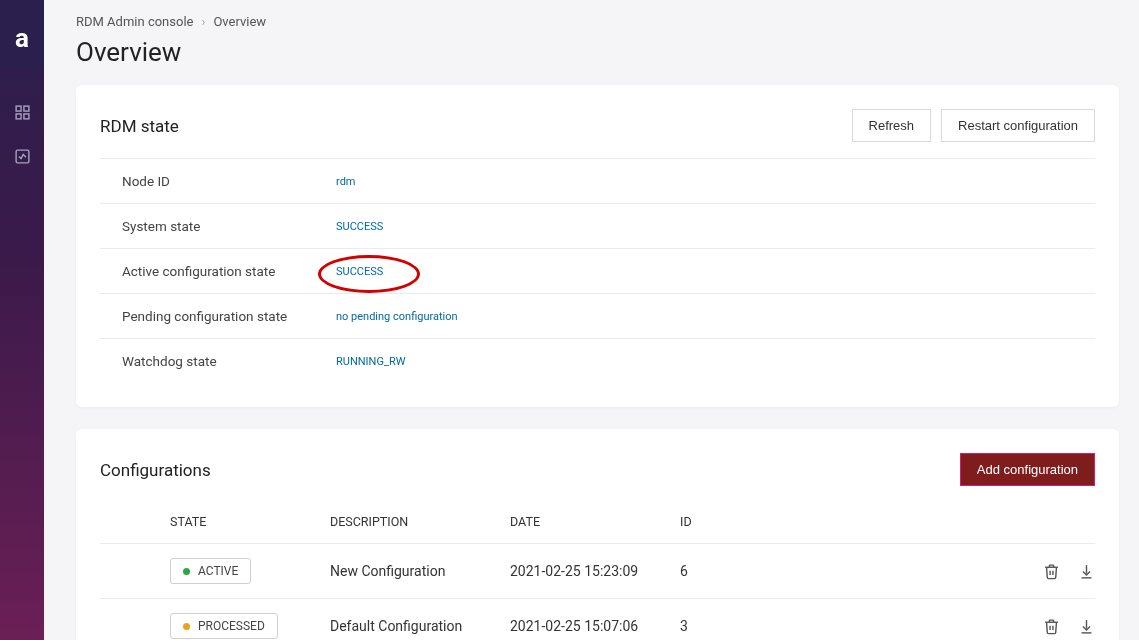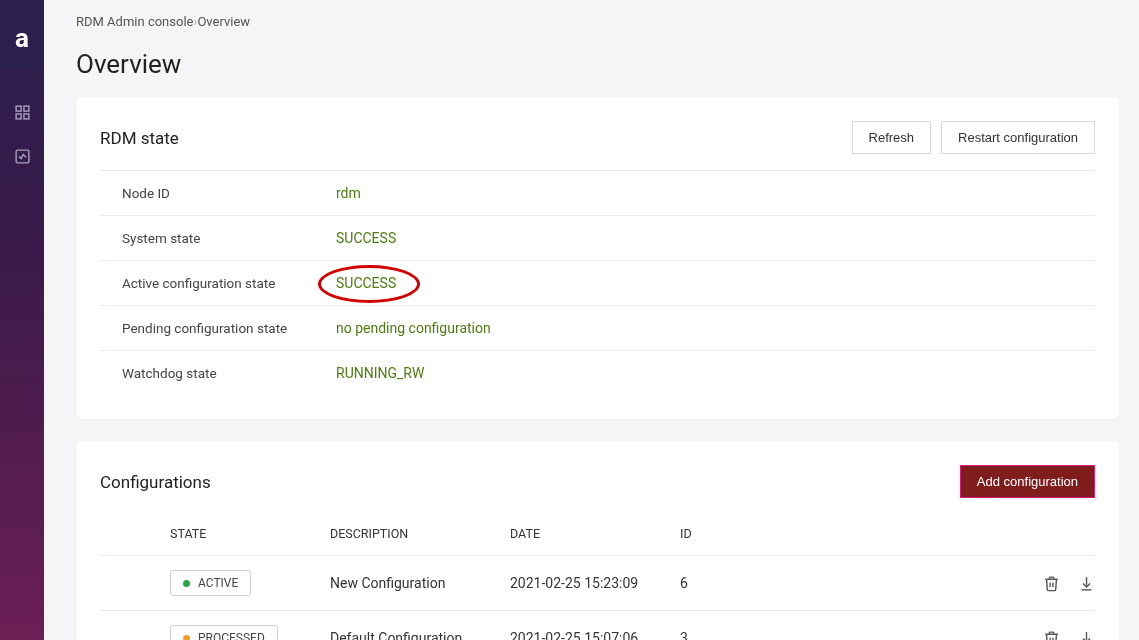--- a/index.html
+++ b/index.html
@@ -45,24 +45,24 @@
   }
   .sidebar-icon svg { stroke: #a79fc0; fill: none; }
   .main {
     flex: 1;
     padding: 14px 20px 0 32px;
     overflow-y: auto;
   }
   .breadcrumb {
     display: flex;
     align-items: center;
-    gap: 0;
+    gap: 8px;
     font-size: 13px;
     color: #555;
-    margin-bottom: 20px;
+    margin-bottom: 8px;
   }
   .breadcrumb .chev { color: #aaa; }
   .page-title {
     font-size: 26px;
     font-weight: 400;
     color: #222;
     margin-bottom: 18px;
   }
   .card {
     background: #fff;
@@ -107,22 +107,22 @@
     border-top: 1px solid #eceaef;
     padding-left: 22px;
   }
   .state-row:first-child { border-top: 1px solid #eceaef; }
   .state-label {
     width: 214px;
     color: #444;
     font-size: 13.5px;
   }
   .state-value {
-    color: #4d7c0f;
-    font-size: 14px;
+    color: #0369a1;
+    font-size: 11px;
     position: relative;
   }
   .highlight-ellipse {
     position: absolute;
     left: -18px;
     top: -10px;
     width: 102px;
     height: 38px;
     border: 3px solid #d40000;
     border-radius: 50%;

